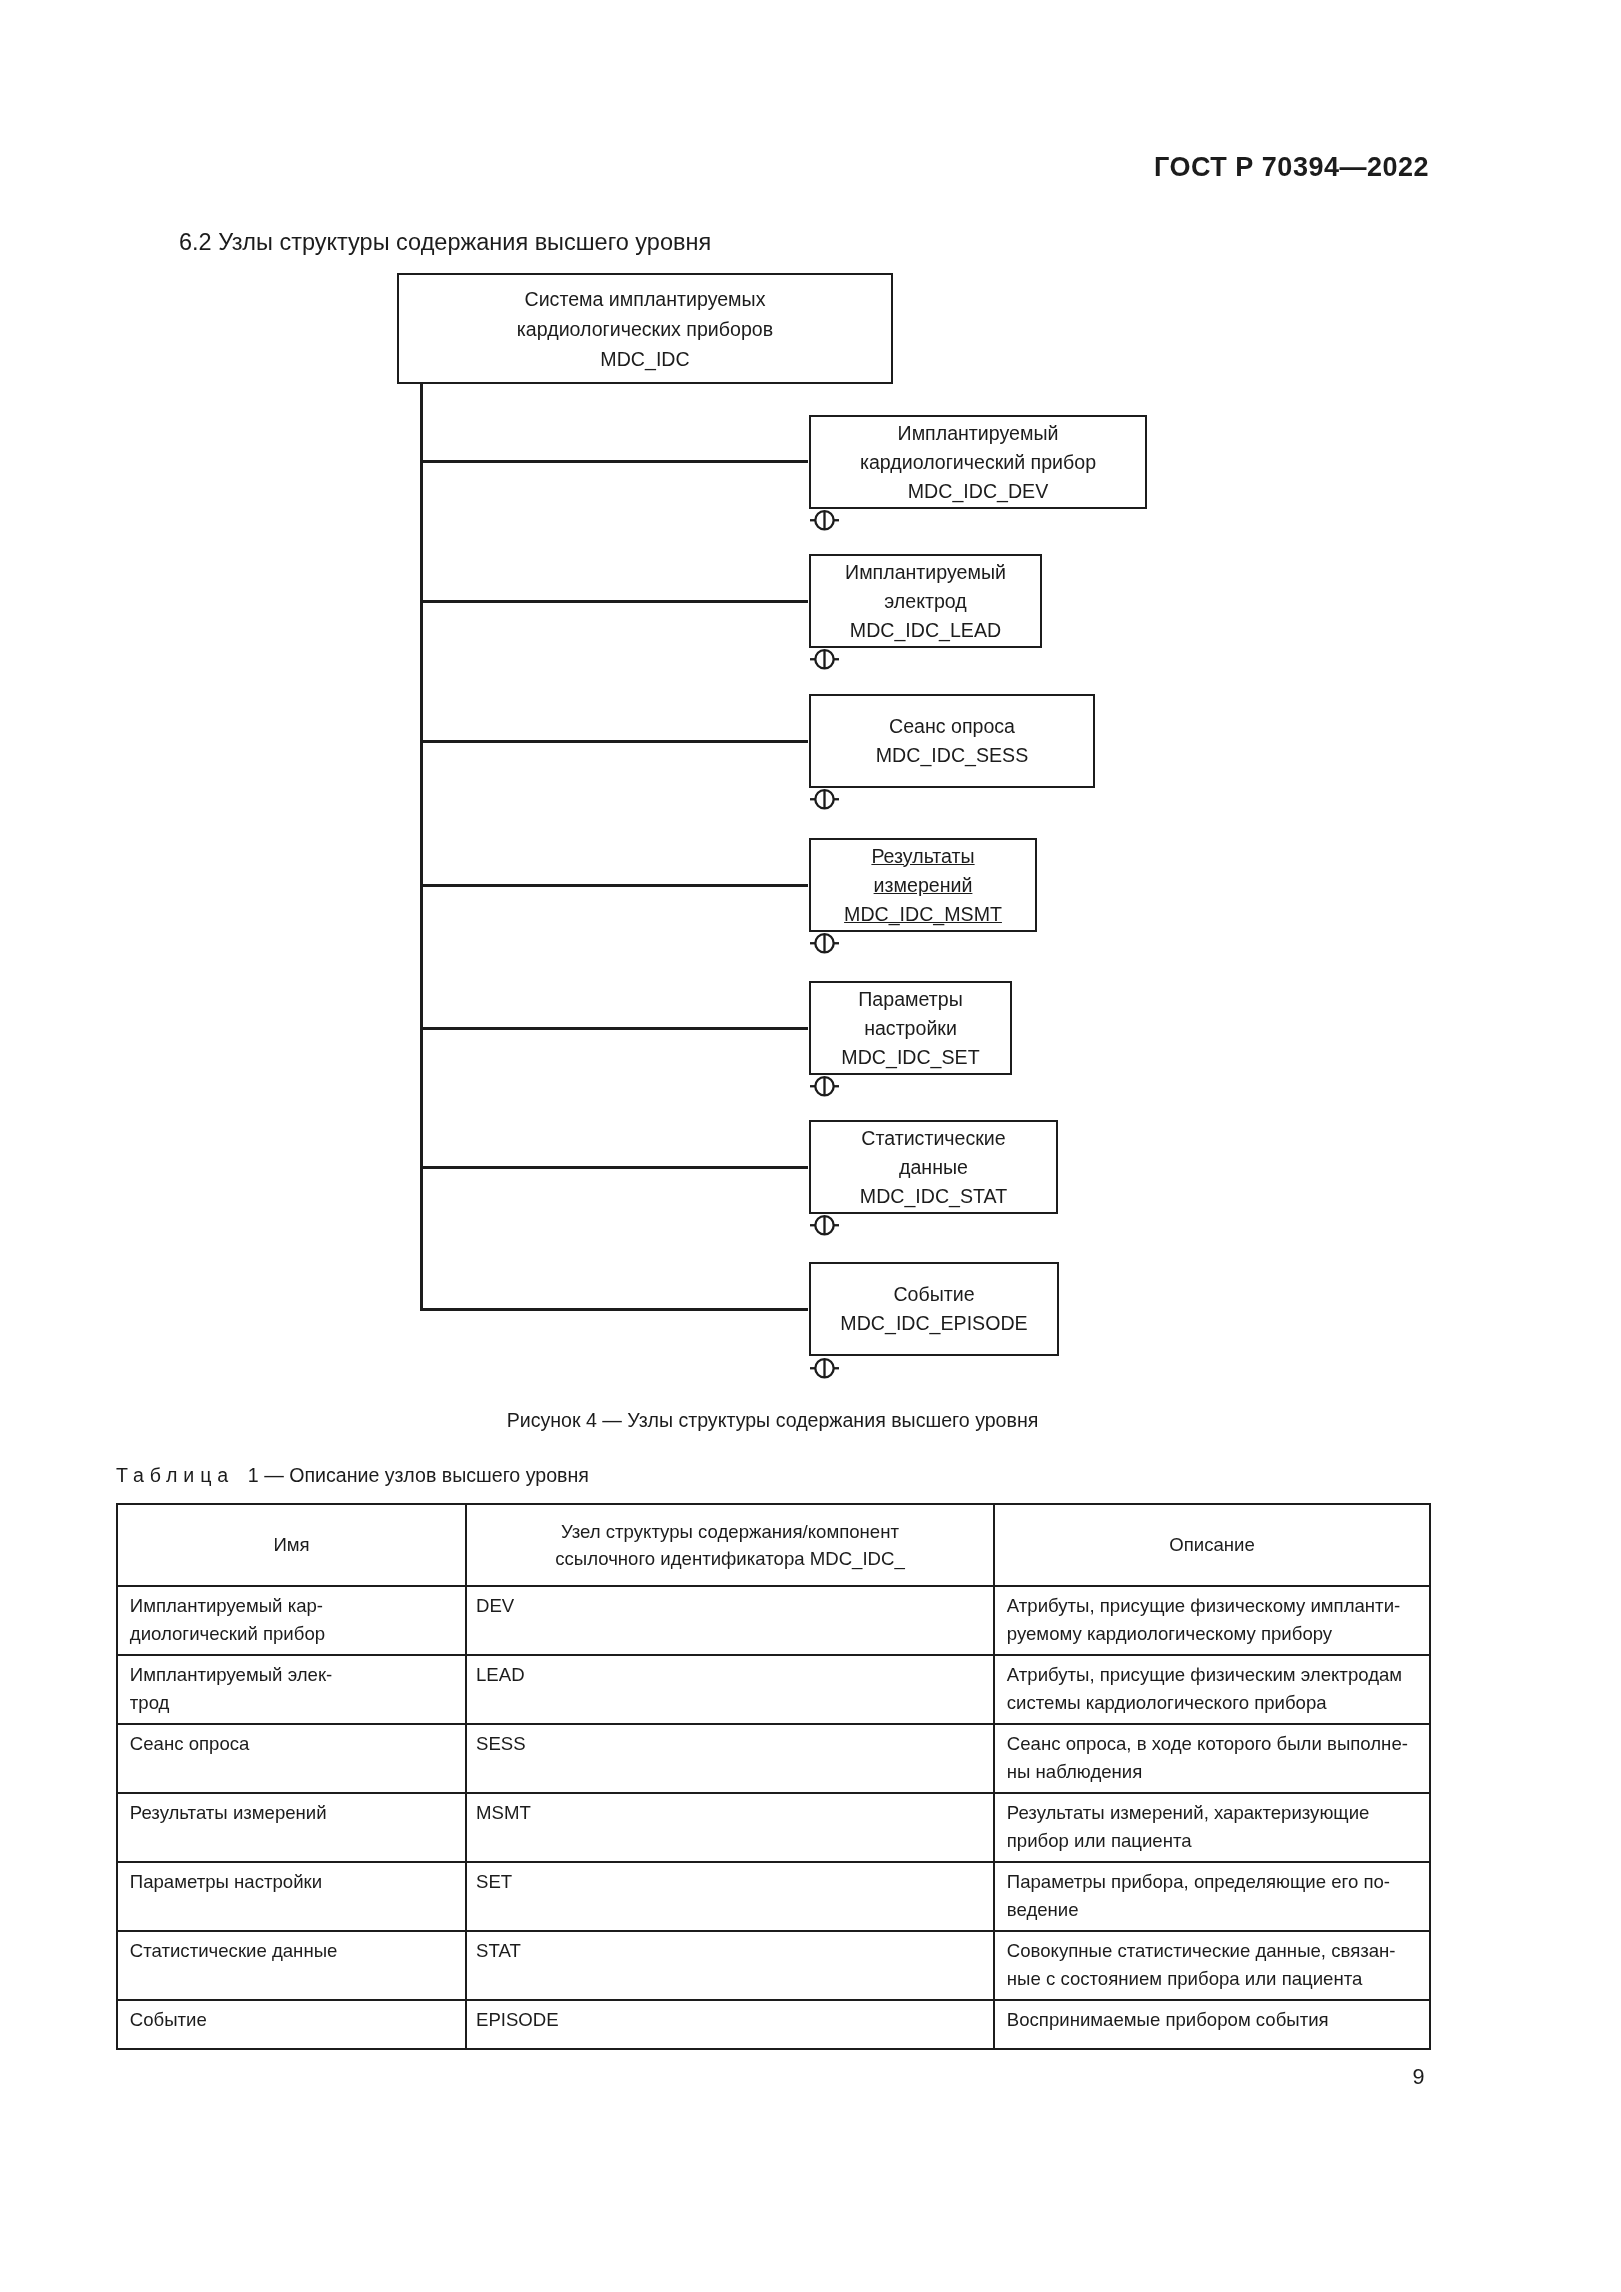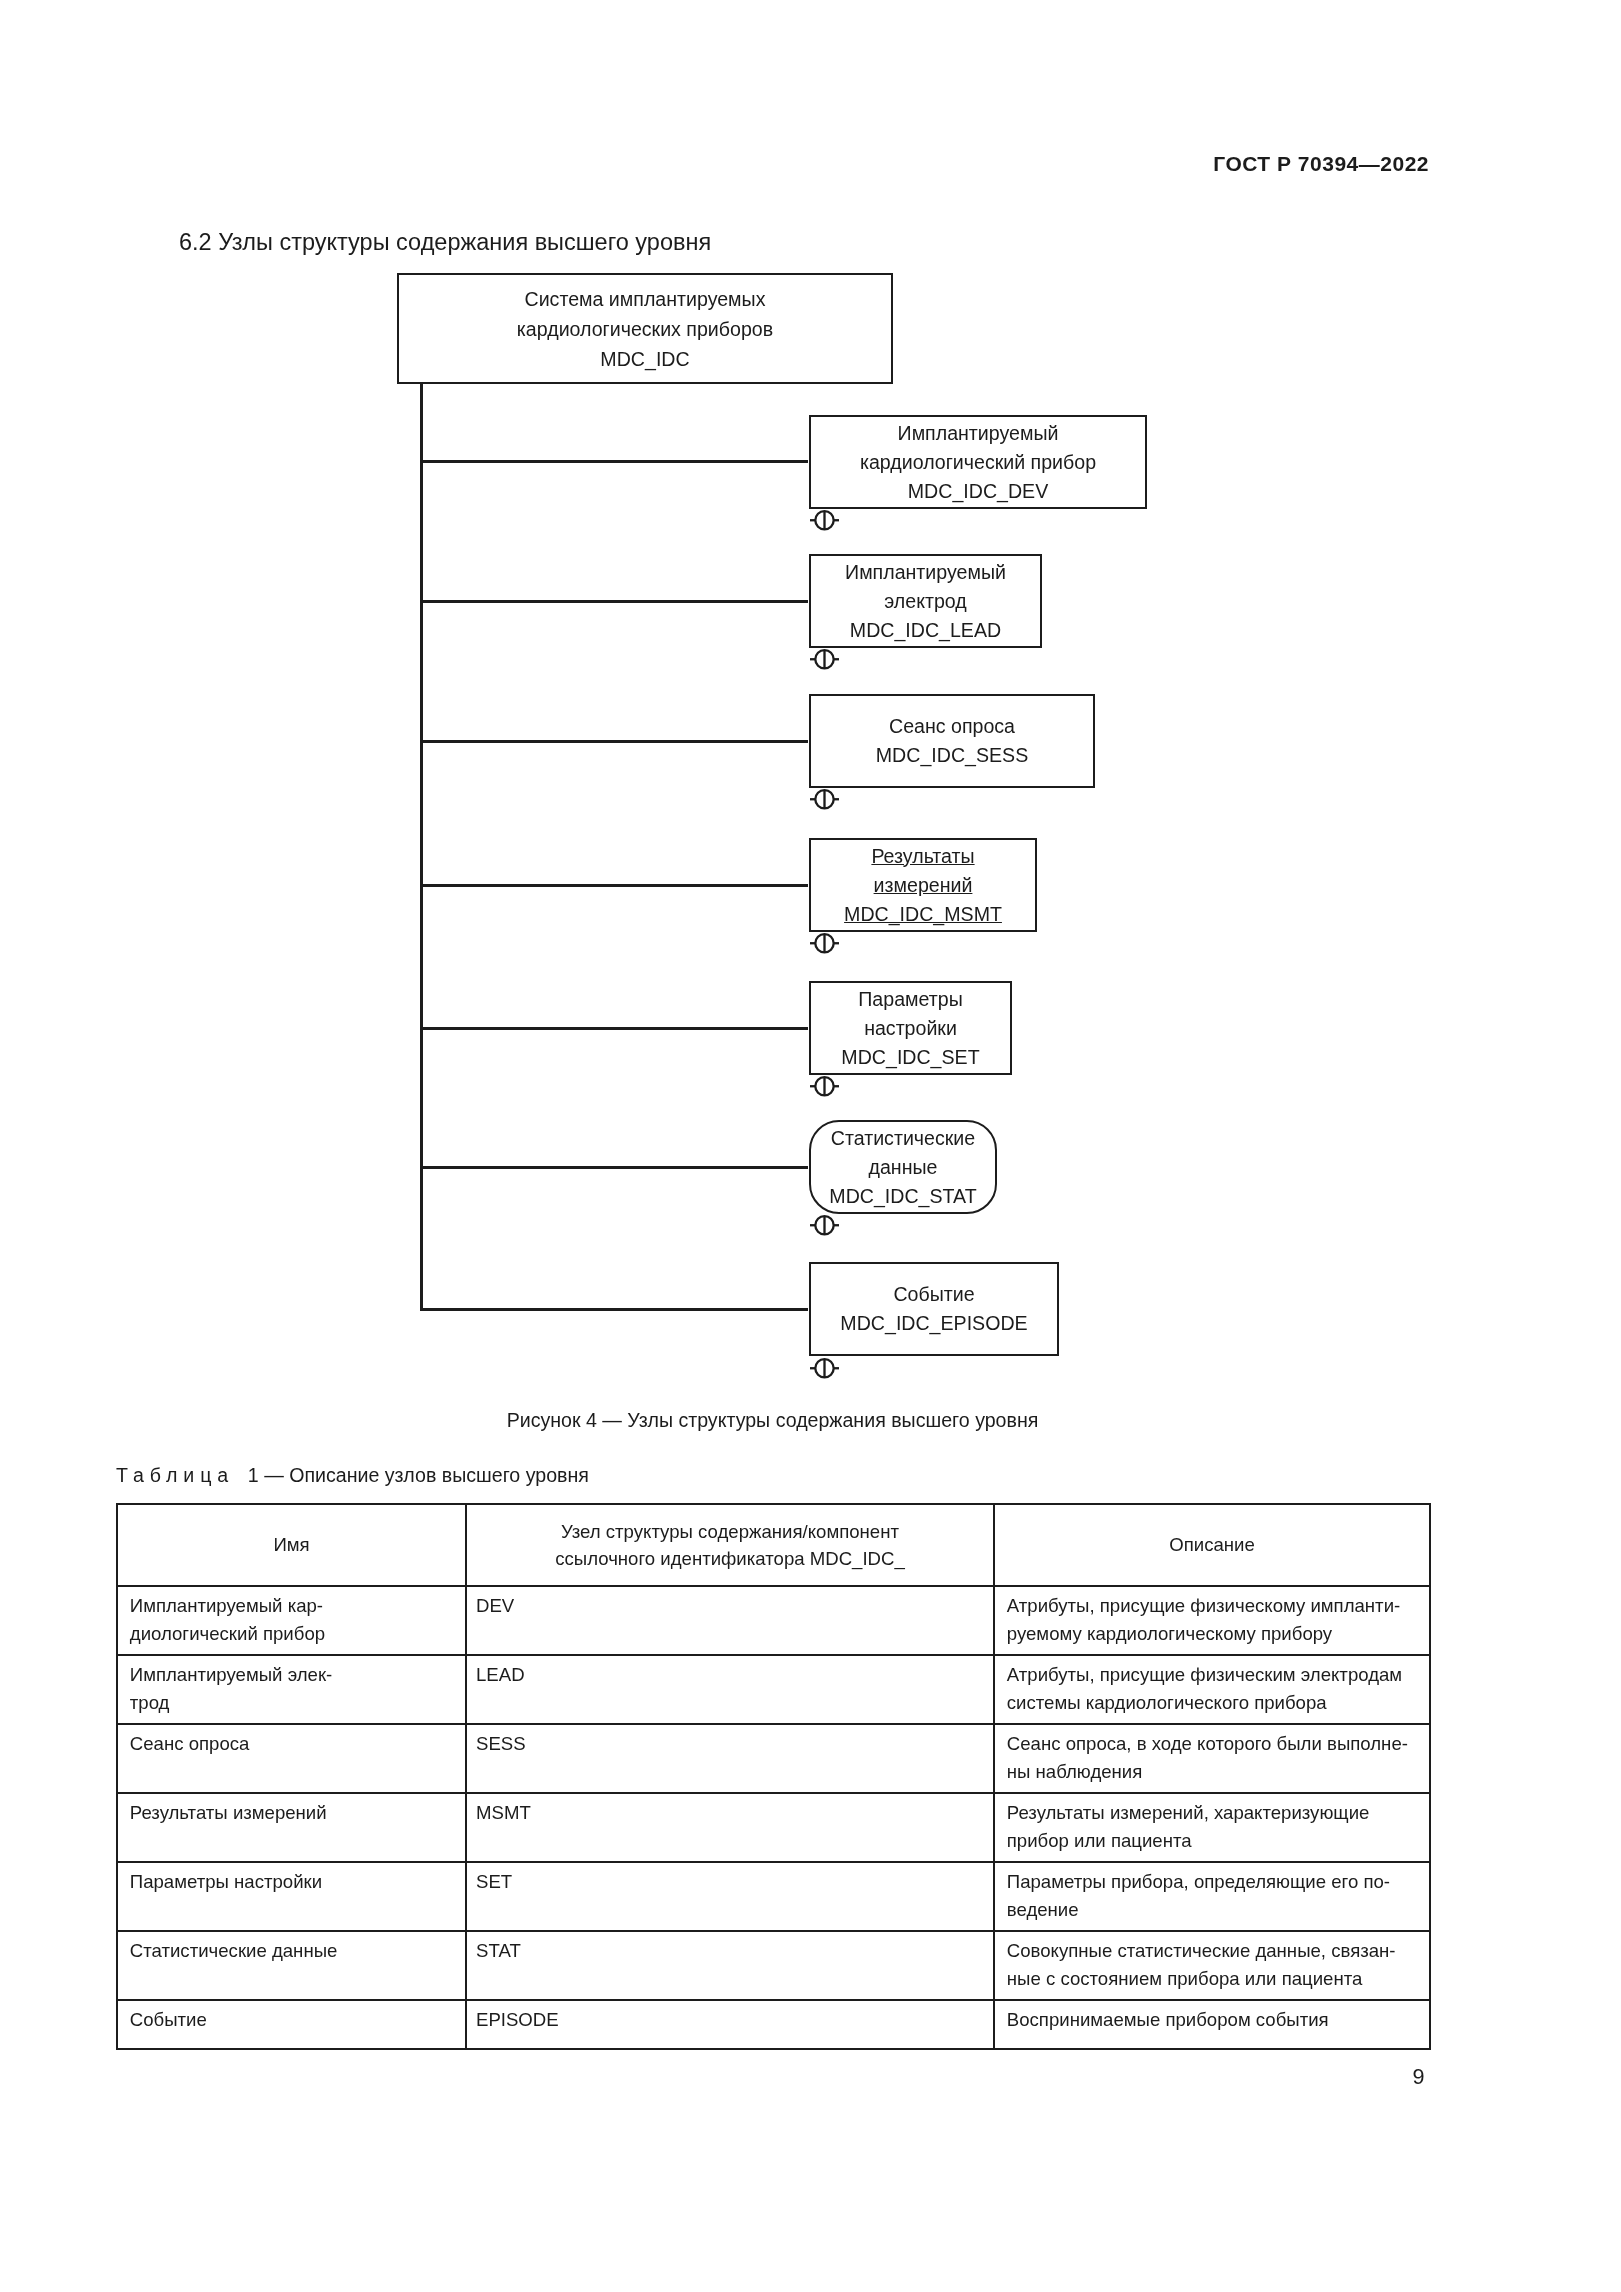--- a/index.html
+++ b/index.html
@@ -4,41 +4,41 @@
 <style>
   * { margin:0; padding:0; box-sizing:border-box; }
   html,body { background:#e9e9e9; }
   .page {
     position:relative; width:1621px; height:2293px; margin:0 auto;
     background:#ffffff; color:#1c1c1c;
     font-family:"Liberation Sans", sans-serif; overflow:hidden;
   }
   .doc-header {
     position:absolute; top:152px; right:192px;
-    font-size:21px; font-weight:bold; letter-spacing:0.5px;
+    font-size:27px; font-weight:bold; letter-spacing:0.5px;
   }
   .section-title {
     position:absolute; top:229px; left:179px;
     font-size:23.5px; font-weight:normal;
   }
   
   .diagram { position:absolute; left:0; top:0; width:1621px; height:1402px; }
   .diagram-box {
     position:absolute; border:2.9px solid #1c1c1c; background:#fff;
     display:flex; flex-direction:column; justify-content:center; 
     text-align:center; font-size:19.6px; line-height:29px;
   }
   .box-name, .box-code { white-space:pre-line; }
   .root-box { left:397px; top:273px; width:496px; height:111px; line-height:30px; }
   .c0 { left:809px; top:415px;  width:338px; height:94px; }
   .c1 { left:809px; top:554px;  width:233px; height:94px; }
   .c2 { left:809px; top:694px;  width:286px; height:94px; }
   .c3 { left:809px; top:838px;  width:228px; height:94px;text-decoration:underline; }
   .c4 { left:809px; top:981px; width:203px; height:94px; }
-  .c5 { left:809px; top:1120px; width:188px; height:94px;border-radius:30px; }
+  .c5 { left:809px; top:1120px; width:249px; height:94px; }
   .c6 { left:809px; top:1262px; width:250px; height:94px; }
   .line { position:absolute; background:#1c1c1c; }
   .trunk { left:420px; top:382px; width:2.9px; height:928px; }
   .branch { left:420px; width:388px; height:2.9px; }
   .b0 { top:460px; } .b1 { top:600px; } .b2 { top:740px; }
   .b3 { top:884px; } .b4 { top:1027px; } .b5 { top:1166px; } .b6 { top:1308px; }
   .plus-icon { position:absolute; left:810px; display:block; }
   .p0 { top:508px; } .p1 { top:647px; } .p2 { top:787px; }
   .p3 { top:931px; } .p4 { top:1074px; } .p5 { top:1213px; } .p6 { top:1356px; }
   .plus-icon line, .plus-icon circle { stroke:#1c1c1c; stroke-width:2.4; fill:#fff; }

